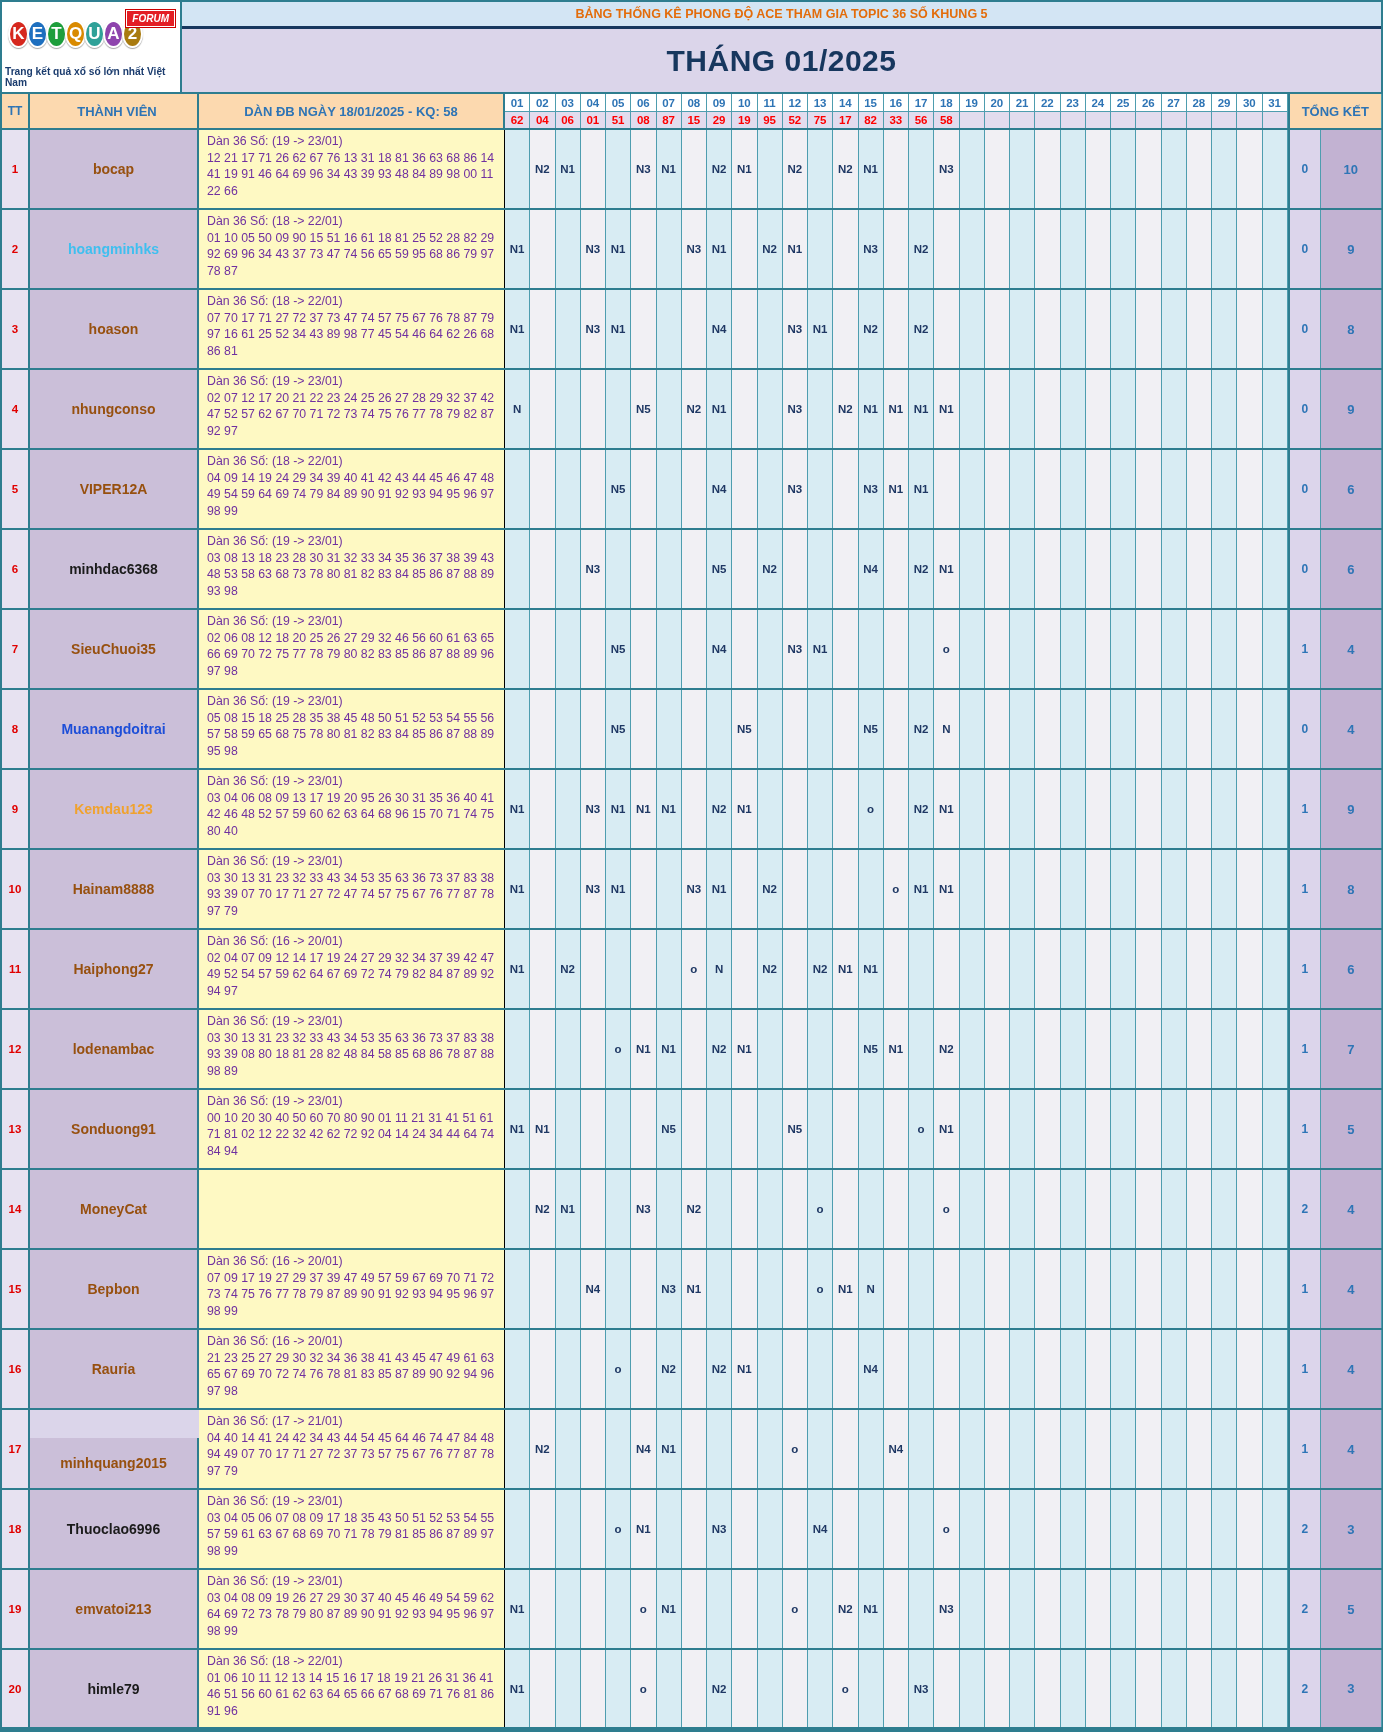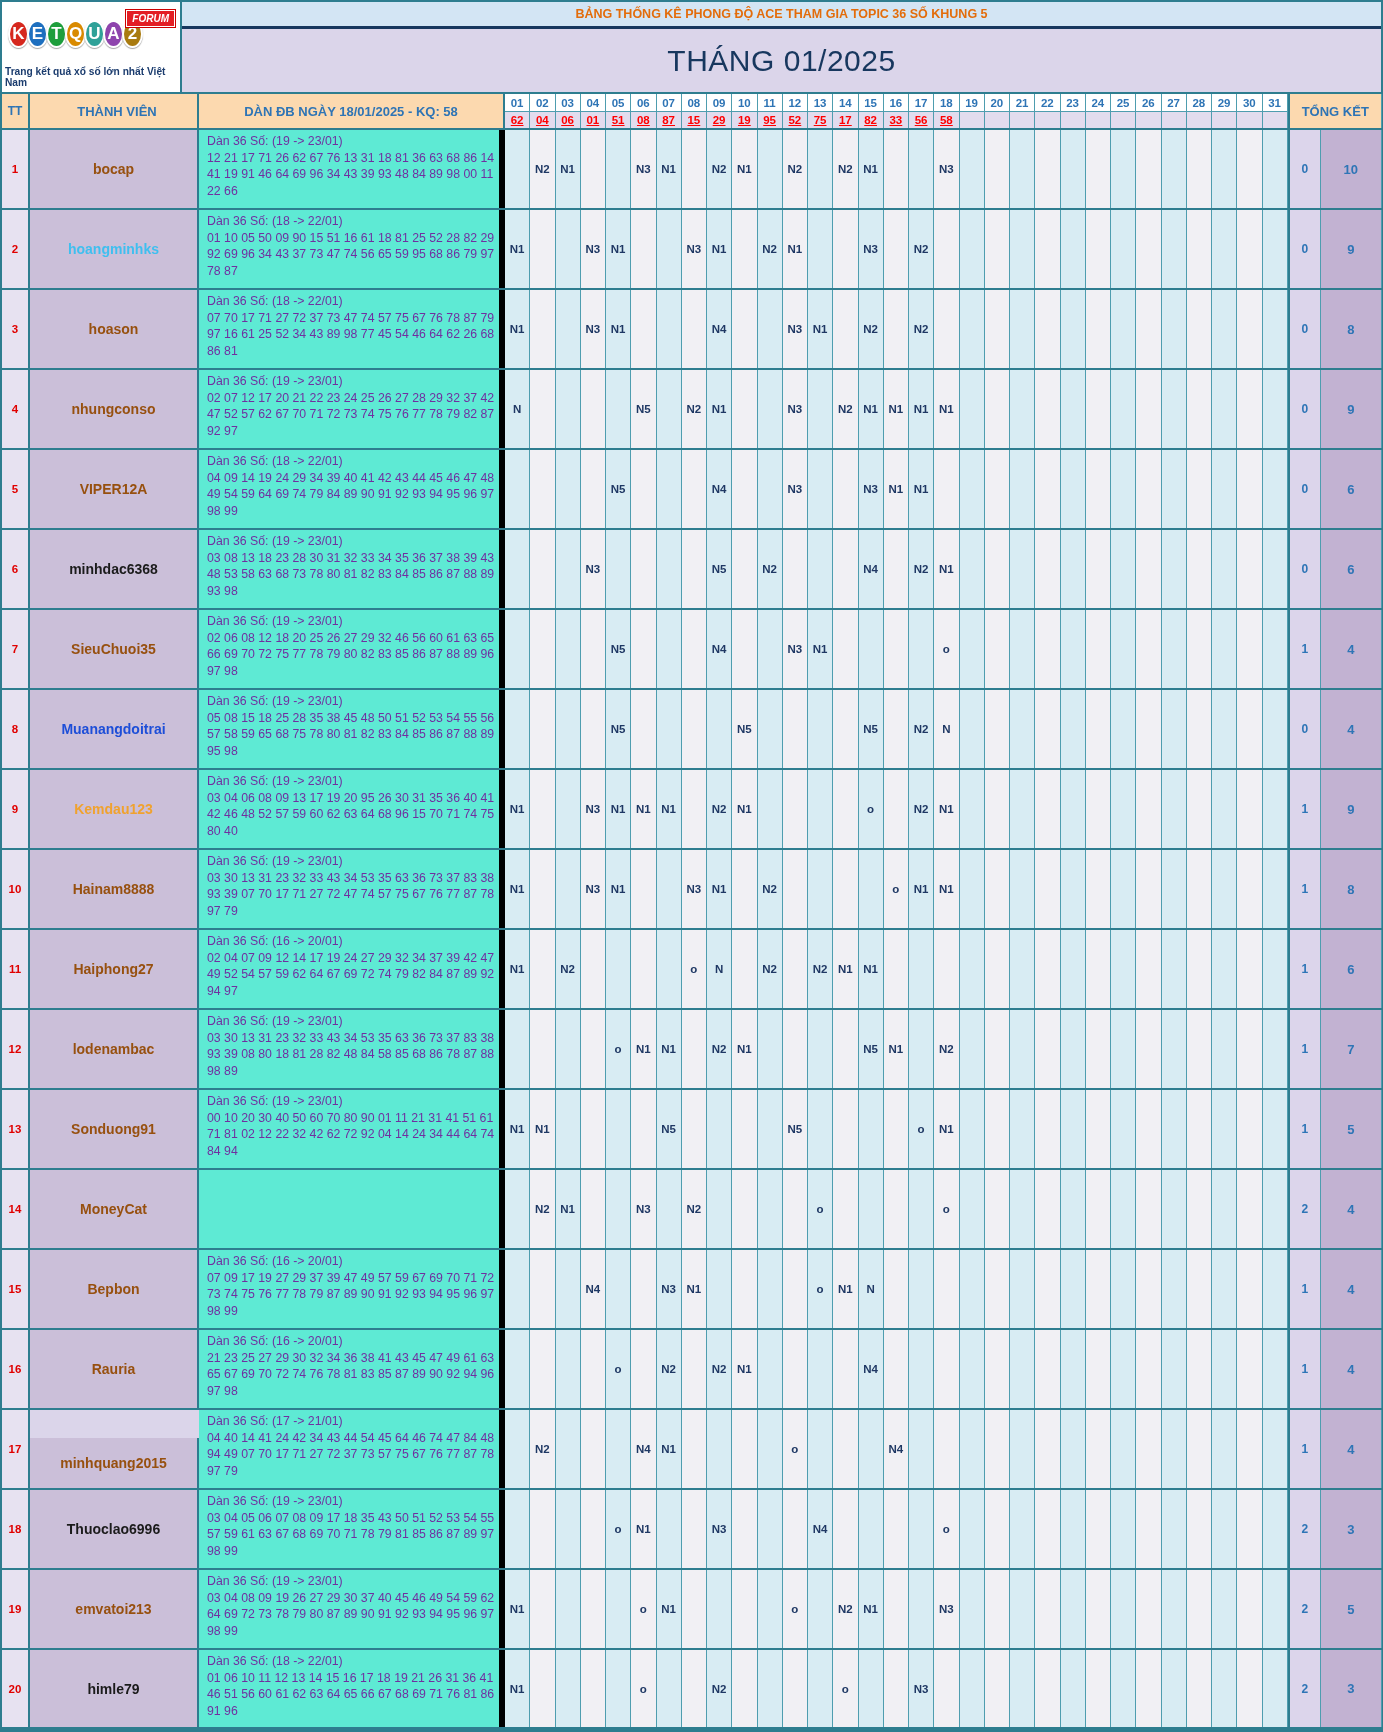--- a/index.html
+++ b/index.html
@@ -15,44 +15,44 @@
     margin-right:-2px; border:2px solid #fff; box-shadow:0 1px 1px rgba(0,0,0,.35); }
   .forum-badge { position:absolute; top:8px; right:5px; background:#E31E24; color:#fff;
     font-style:italic; font-weight:bold; font-size:10px; padding:2px 5px; border:1px solid #fff;
     box-shadow:0 0 0 1px #c00; }
   .tagline { position:absolute; bottom:4px; left:3px; width:175px; font-size:10.2px; font-weight:bold; color:#1B3C6E; }
   .top-right { flex:1; display:flex; flex-direction:column;border-radius:6px; }
   .band1 { height:27px; background:#D3E5F4; border-bottom:3px solid #17375E;
     display:flex; align-items:center; justify-content:center;
     color:#E36C0A; font-weight:bold; font-size:12.5px; }
   .band2 { flex:1; background:#DBD5EA; display:flex; align-items:center; justify-content:center;
-    color:#17375E; font-weight:normal; font-size:30px; letter-spacing:.5px; }
+    color:#17375E; font-weight:bold; font-size:30px; letter-spacing:.5px; }
 
   
   .grid-cols { display:grid; grid-template-columns:28px 169px 306px repeat(31, 25.26px) 33px 61px; }
   .header-grid { grid-template-rows:18px 16px; border-top:2px solid #2E7D8F; border-bottom:2px solid #2E7D8F; }
   .cell { border-right:1px solid #4E9DAF; overflow:hidden; }
   .hd { display:flex; align-items:center; justify-content:center; font-weight:bold; color:#2E74B5; }
   .tt-h { grid-column:1; grid-row:1/3; background:#FCD9AF; font-size:12px; border-right:2px solid #2E7D8F; }
   .member-h { grid-column:2; grid-row:1/3; background:#FCD9AF; font-size:13px; border-right:2px solid #2E7D8F;padding-left:7px; }
   .dan-h { grid-column:3; grid-row:1/3; background:#FCD9AF; font-size:13px; border-right:2px solid #2E7D8F; }
   .total-h { grid-column:35/37; grid-row:1/3; background:#FCD9AF; font-size:13px; border-left:2px solid #2E7D8F; }
   .day-h { grid-row:1; background:#fff; font-size:11.5px; font-weight:bold; color:#2E74B5;
     display:flex; align-items:center; justify-content:center; border-bottom:1px solid #4E9DAF; }
   .res-h { grid-row:2; background:#E2DCEE; font-size:11.5px; font-weight:bold; color:#FF0000;
-    display:flex; align-items:center; justify-content:center;text-decoration:underline; }
+    display:flex; align-items:center; justify-content:center; }
 
   .row { height:80px; border-bottom:2px solid #2E7D8F; }
   .row:last-child { border-bottom:3px solid #2E7D8F; }
   .c-tt { background:#E7E2F1; display:flex; align-items:center; justify-content:center;
     color:#E00000; font-weight:bold; font-size:11.5px; border-right:2px solid #2E7D8F; }
   .c-member { background:#CBBFD9; display:flex; align-items:center; justify-content:center;
     font-weight:bold; font-size:14px; border-right:2px solid #2E7D8F; cursor:pointer; }
-  .c-dan { background:#5eead4; color:#7030A0; font-size:12.3px; line-height:16.6px;
-    padding:3px 20px 0 8px; border-right:6px solid #000000; white-space:nowrap; }
+  .c-dan { background:#fef9c3; color:#7030A0; font-size:12.3px; line-height:16.6px;
+    padding:3px 20px 0 8px; border-right:1px solid #000000; white-space:nowrap; }
   .c-day { display:flex; align-items:center; justify-content:center;
     font-weight:bold; font-size:11.5px; color:#1F3864; }
   .c-day.odd { background:#D8ECF3; }
   .c-day.even { background:#F1F0F4; }
   .c-tk1 { background:#DCD5EB; display:flex; align-items:center; justify-content:center;
     color:#2E75B6; font-weight:bold; font-size:12px; border-left:2px solid #2E7D8F; }
   .c-tk2 { background:#C2B2D2; display:flex; align-items:center; justify-content:center;
     color:#2E75B6; font-weight:bold; font-size:13px; }
 </style>
 </head>

